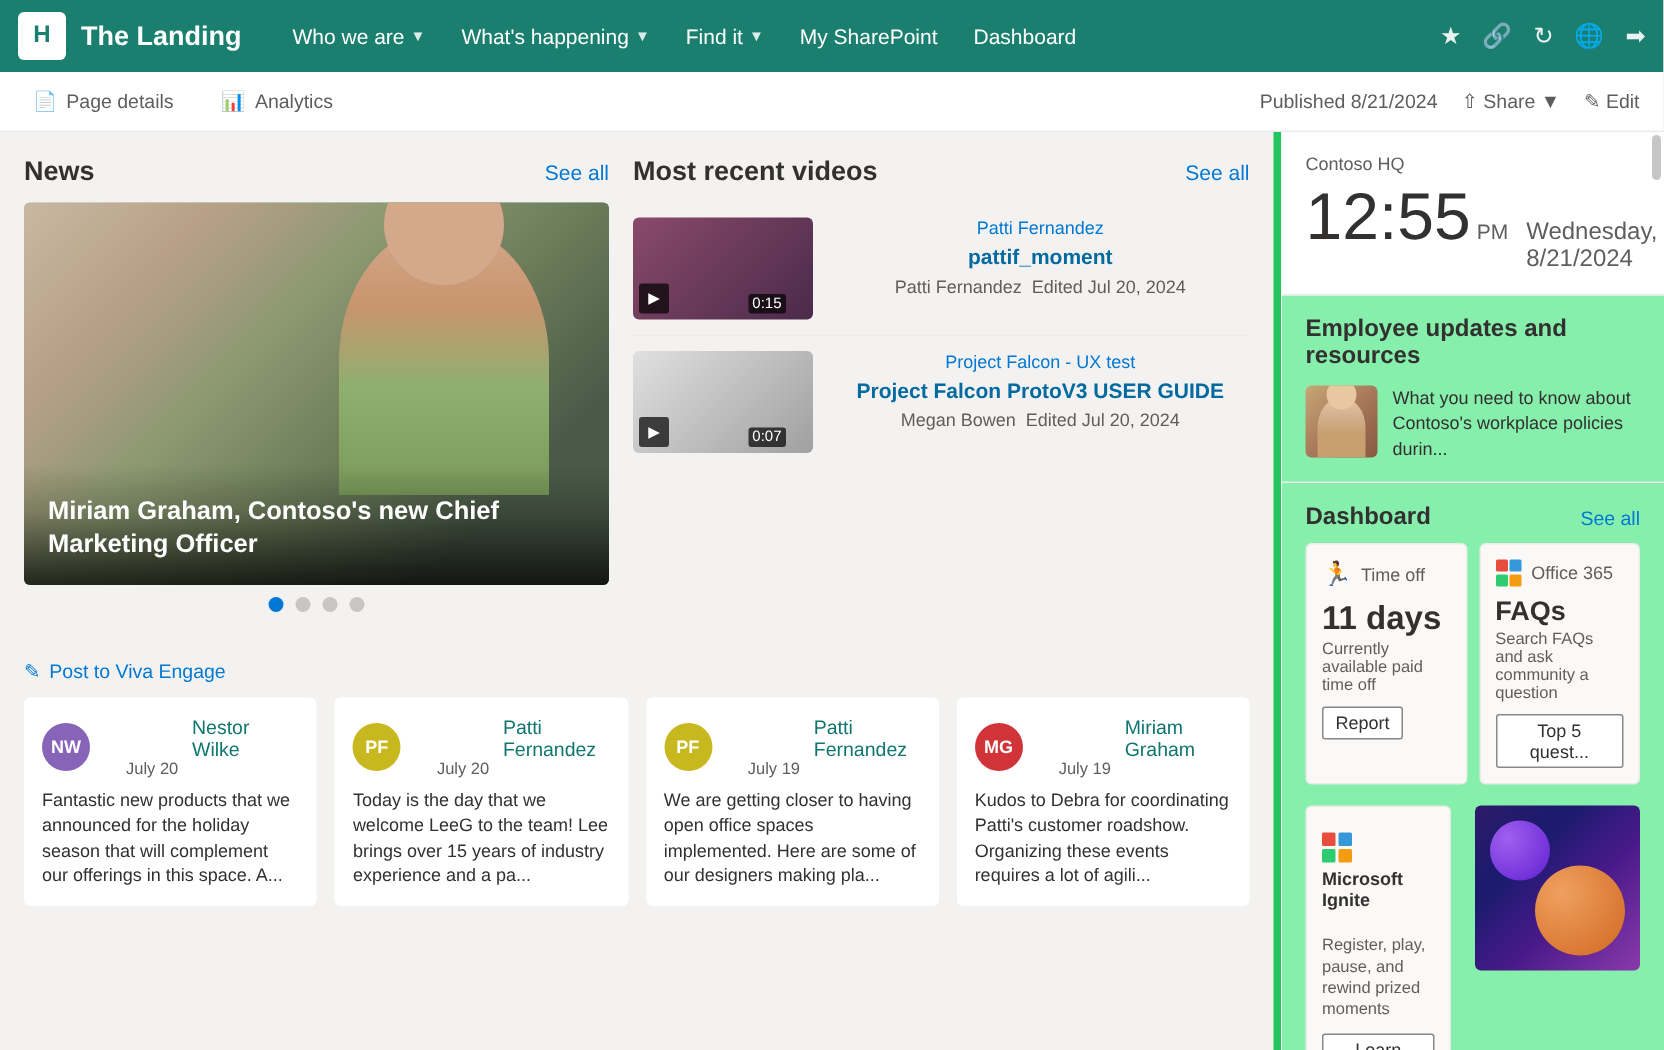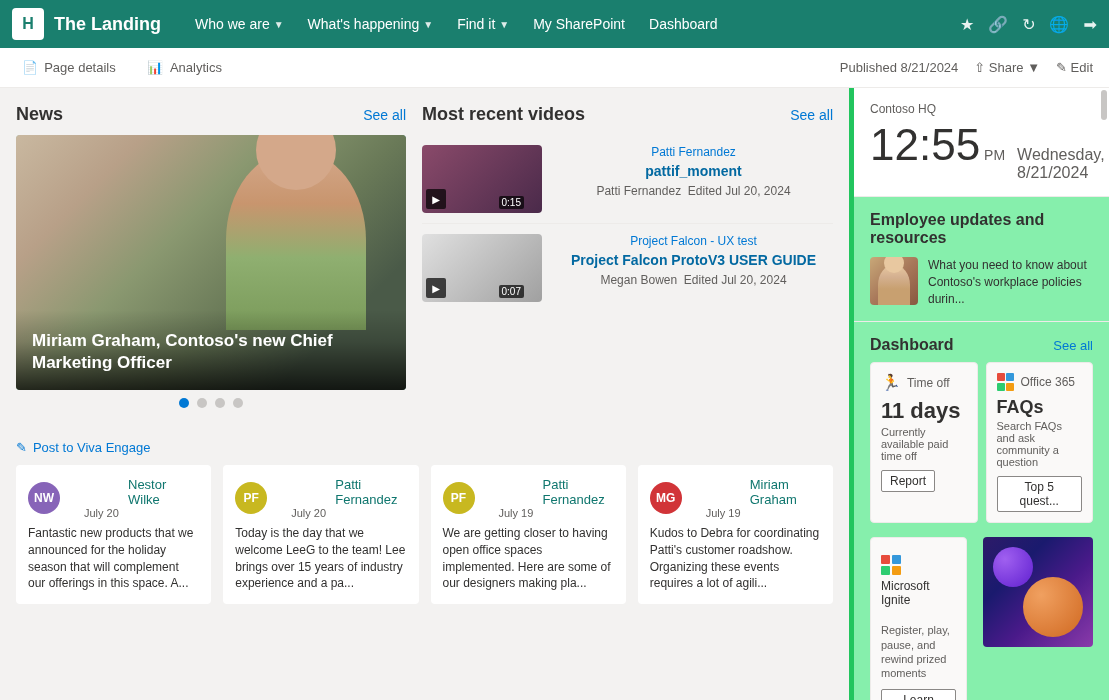--- a/index.html
+++ b/index.html
@@ -372,21 +372,21 @@
       bottom: 10px; right: 10px;
     }
     .ignite-orb2 {
       position: absolute;
       width: 40px; height: 40px;
       border-radius: 50%;
       background: radial-gradient(circle at 30% 30%, #a060f0, #6020d0);
       top: 10px; left: 10px;
     }
     .ignite-icon { font-size: 18px; margin-bottom: 4px; }
-    .ignite-title { font-size: 12px; font-weight: 400; margin-bottom: 4px; }
+    .ignite-title { font-size: 12px; font-weight: 700; margin-bottom: 4px; }
     .ignite-desc { font-size: 11px; color: #605e5c; margin-bottom: 8px; line-height: 1.3; margin-top: 16px; }
     .ignite-btn {
       border: 1px solid #8a8886;
       background: white;
       border-radius: 2px;
       padding: 3px 8px;
       font-size: 12px;
       cursor: pointer;
       color: #323130;
     }

